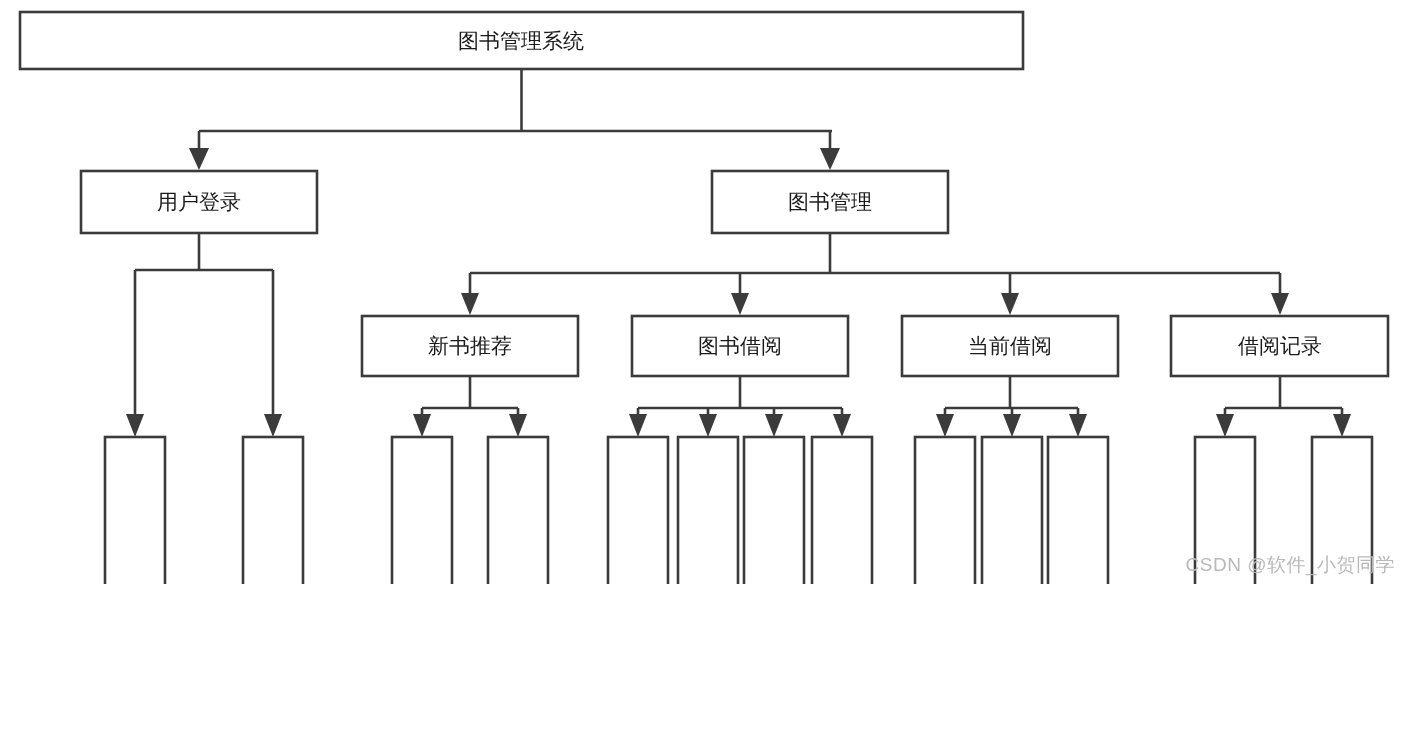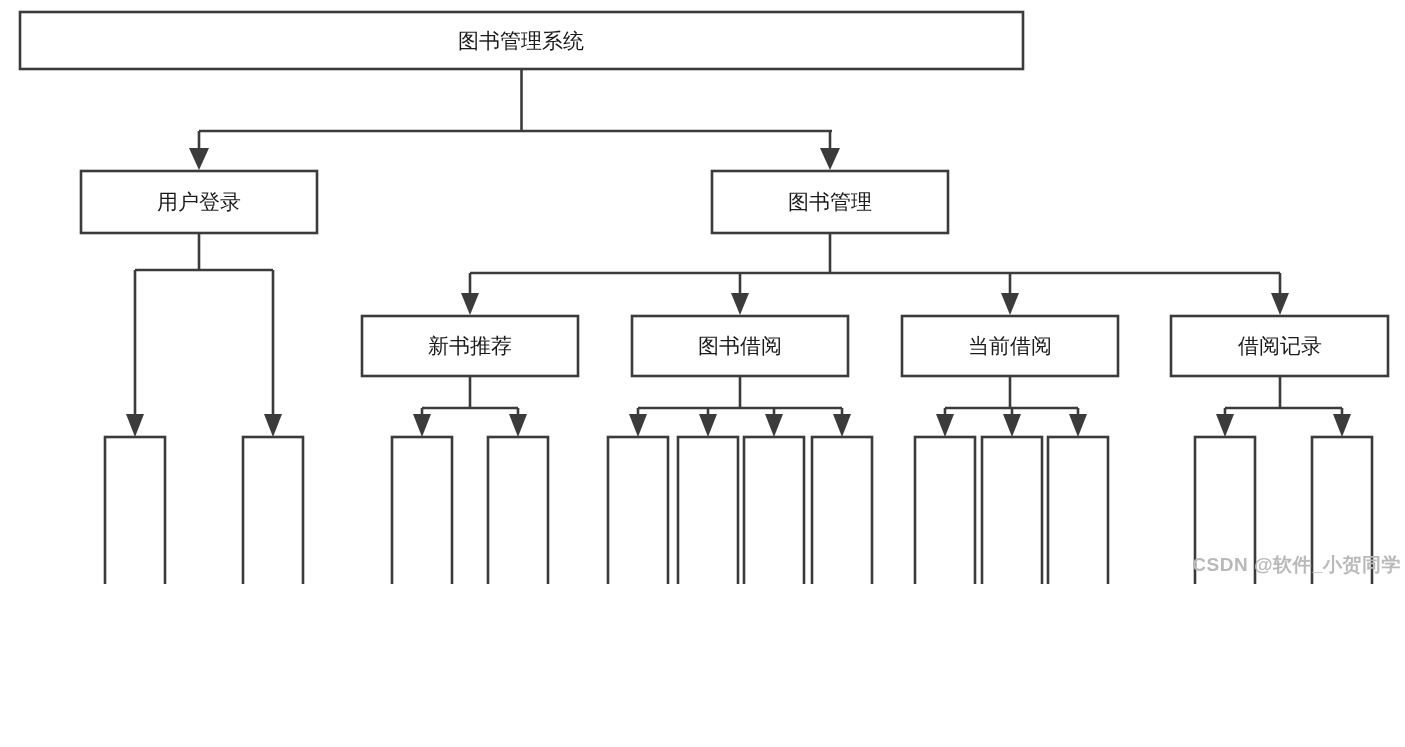--- a/index.html
+++ b/index.html
@@ -56,28 +56,27 @@
     color: #1a1a1a;
     letter-spacing: 1px;
     display: flex;
     align-items: flex-start;
     justify-content: center;
     white-space: nowrap;
     pointer-events: none;
   }
   .watermark {
     position: absolute;
-    right: 4px;
+    right: 10px;
     bottom: 6px;
     font-family: "Liberation Sans", "DejaVu Sans", sans-serif;
     font-size: 19px;
     color: #b9b9b9;
     white-space: nowrap;
     letter-spacing: 0.5px;
-    font-weight: bold;
   }
 </style>
 </head>
 <body>
 
 <div id="diagram-root">
 
   <svg class="diagram-canvas" viewBox="0 0 1405 747">
 
     <g>

